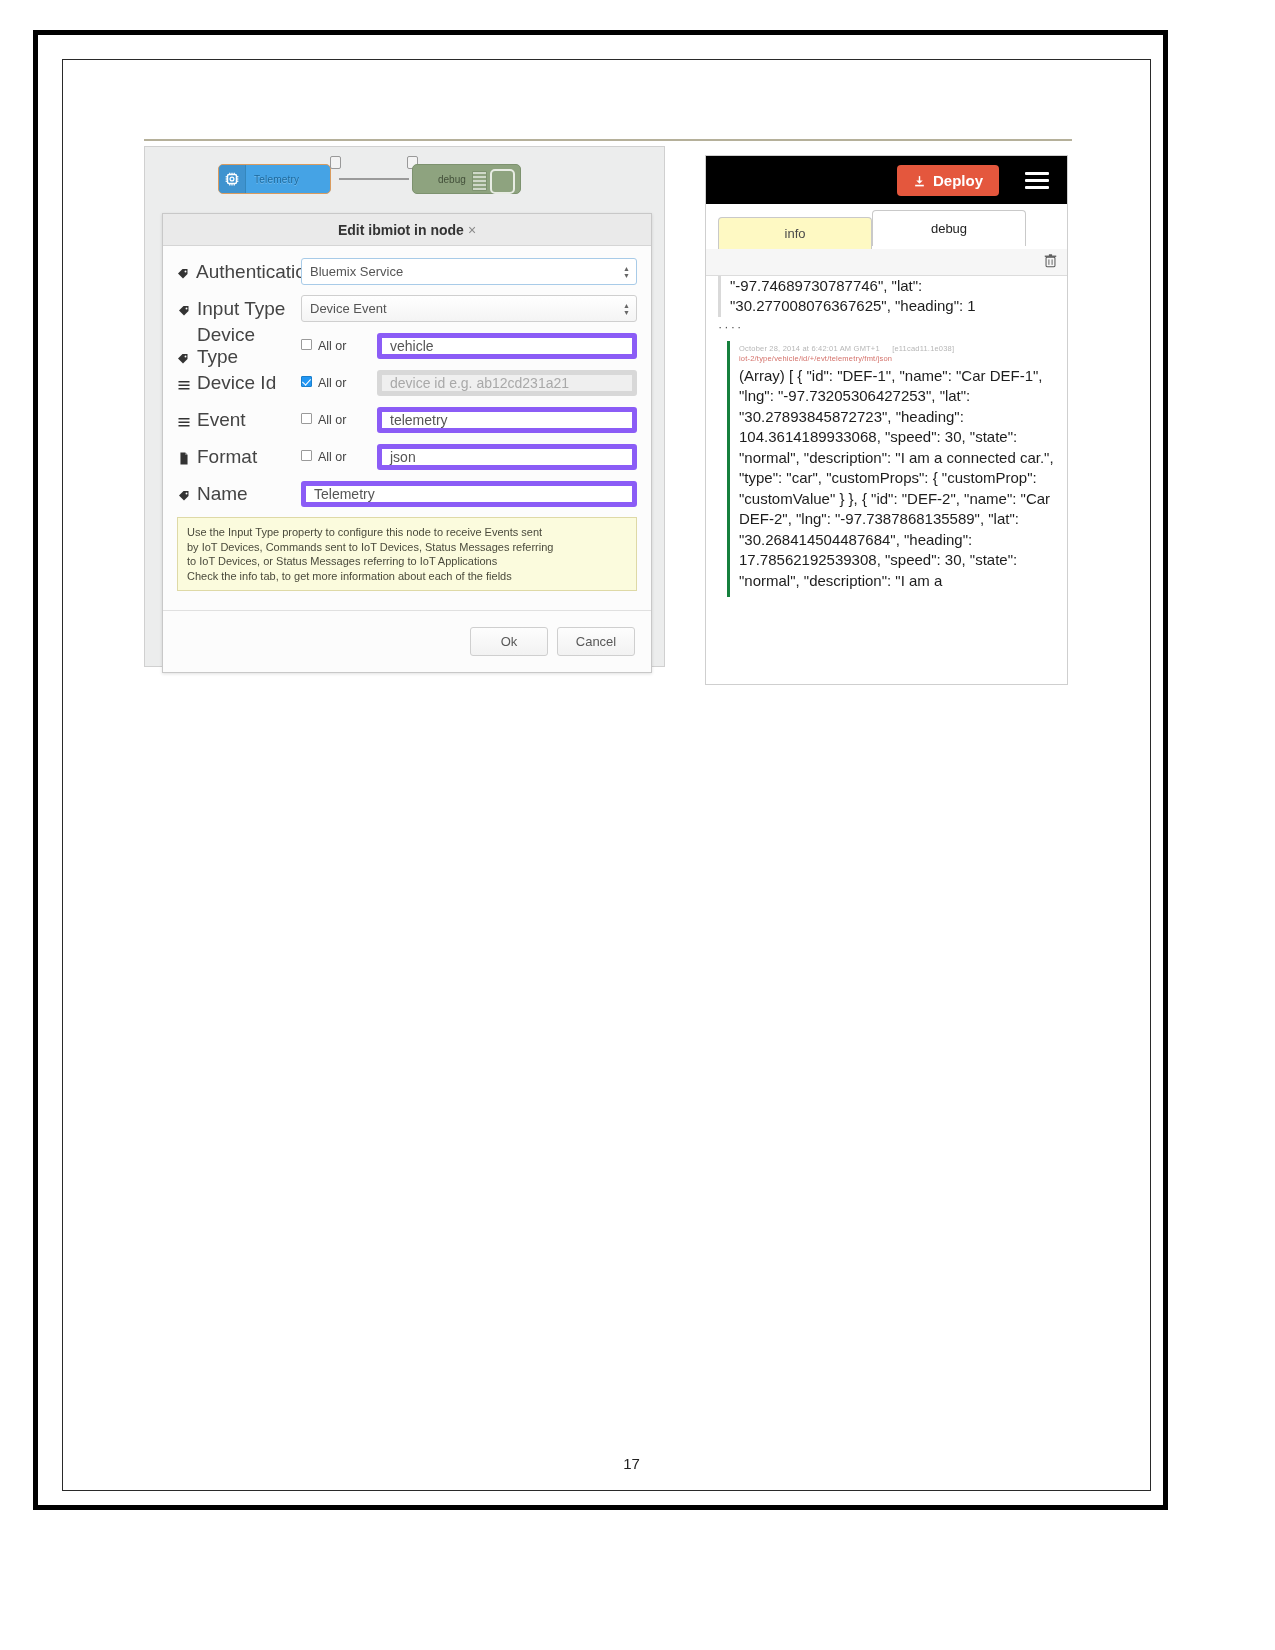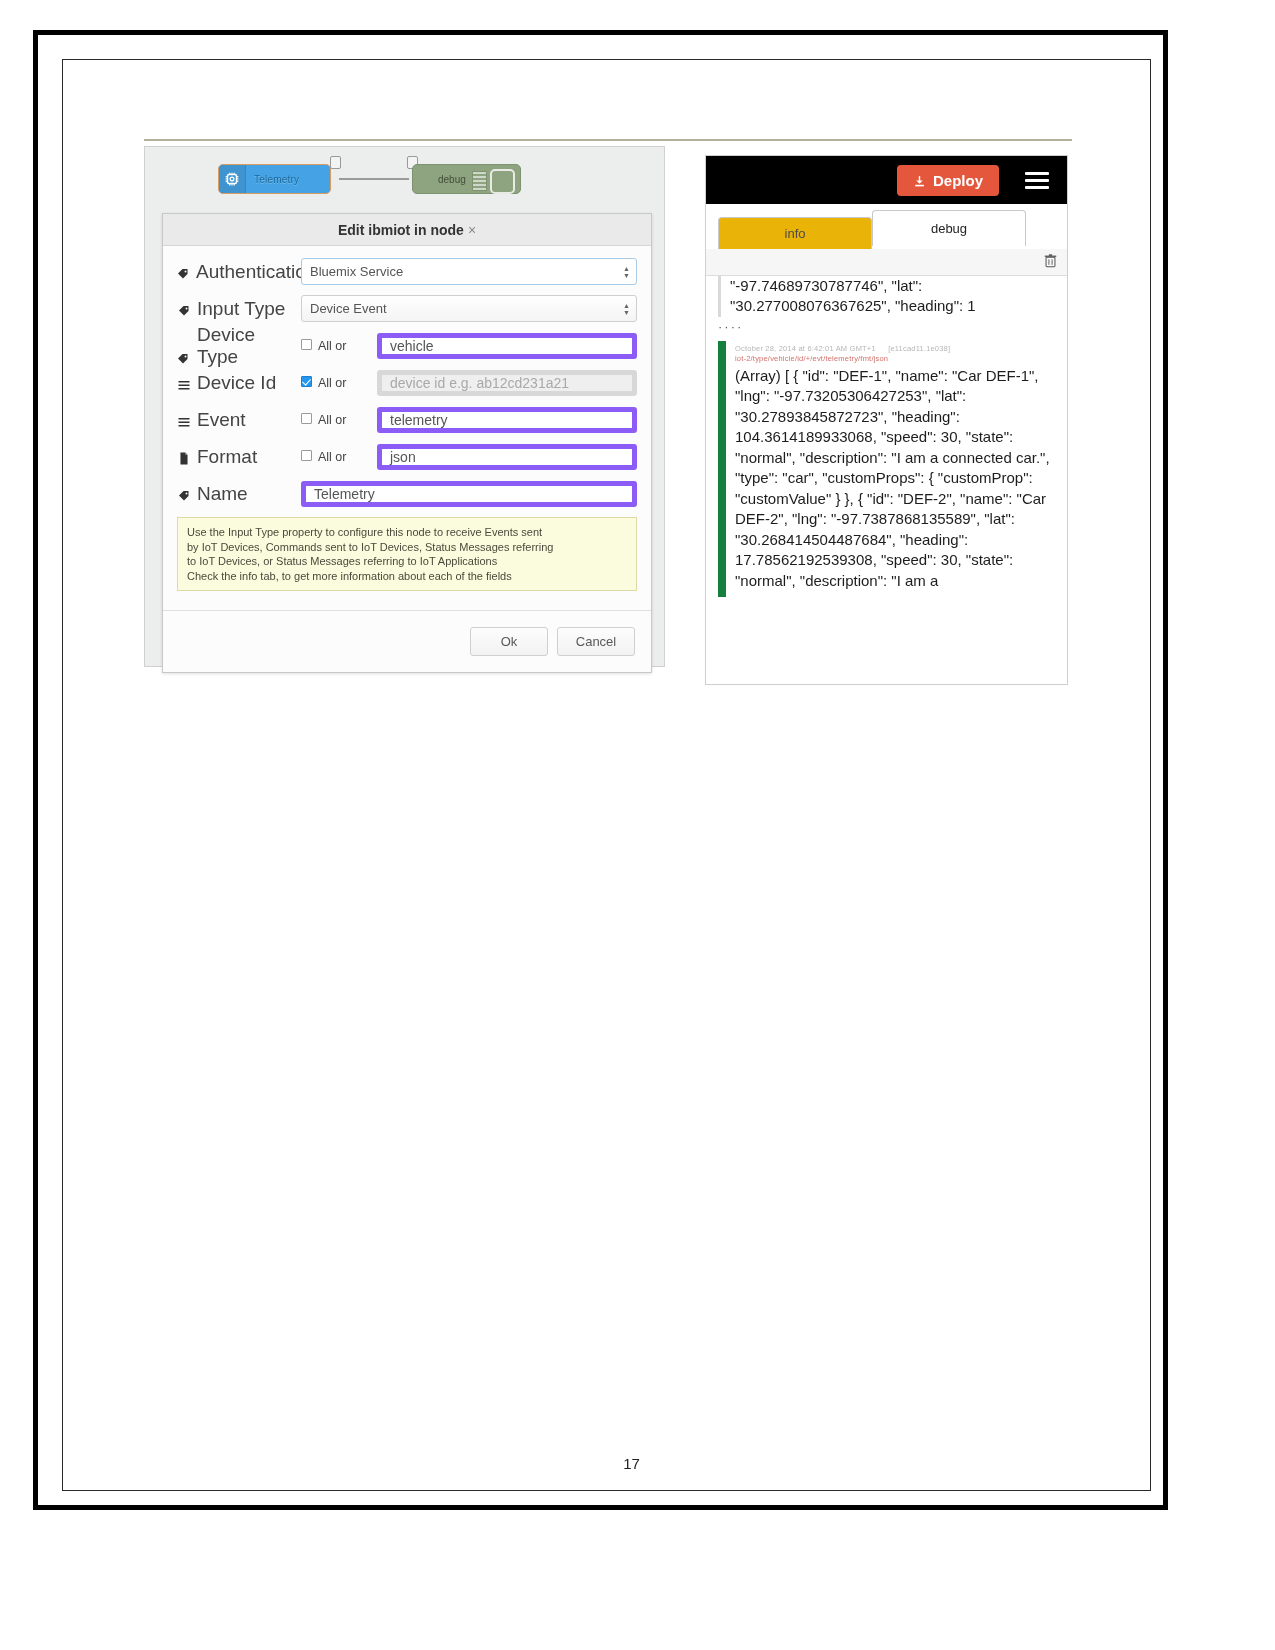--- a/index.html
+++ b/index.html
@@ -175,37 +175,37 @@
   }
   #hamburger span{display:block;width:24px;height:3px;background:#fff;border-radius:1px;}
 
   #tabs-area{
     background:#fff;padding:9px 10px 0 12px;
   }
   #tabstrip{display:flex;align-items:flex-end;gap:0;}
   .tab{
     border:1px solid #c9c9c9;border-bottom:none;border-radius:4px 4px 0 0;
     padding:8px 0 8px 0;width:154px;text-align:center;
-    font-size:13px;color:#4a4a4a;background:#eab308;cursor:pointer;
+    font-size:13px;color:#4a4a4a;background:#fef9c3;cursor:pointer;
     box-sizing:border-box;
   }
   .tab.active{background:#fff;color:#222;position:relative;top:-3px;padding:10px 0;}
   #debug-toolbar{
     height:26px;background:#f6f6f6;border-bottom:1px solid #dcdcdc;
     display:flex;align-items:center;justify-content:flex-end;
     padding-right:10px;
   }
   #trash-icon{font-size:12px;color:#555;cursor:pointer;}
 
   #debug-list{
     position:relative;height:330px;overflow:hidden;background:#fff;
     padding:0 0 0 12px;border-left:none;
   }
   .dbg-msg{
-    border-left:8px solid #15803d;padding:3px 0 6px 9px;margin-right:6px;
+    border-left:3px solid #15803d;padding:3px 0 6px 9px;margin-right:6px;margin-left:9px;
   }
   .dbg-meta{font-size:7.5px;color:#b6b6b6;margin-bottom:1px;letter-spacing:.2px;}
   .dbg-topic{font-size:7.5px;color:#d4716a;margin-bottom:3px;letter-spacing:.2px;}
   .dbg-body{
     font-size:15px;line-height:20.5px;color:#1d1d1d;
     word-break:break-word;white-space:normal;
     font-family:"Liberation Sans", sans-serif;
   }
   .dbg-clip{
     border-left:3px solid #d9d9d9;padding:0 0 0 9px;margin-right:6px;

